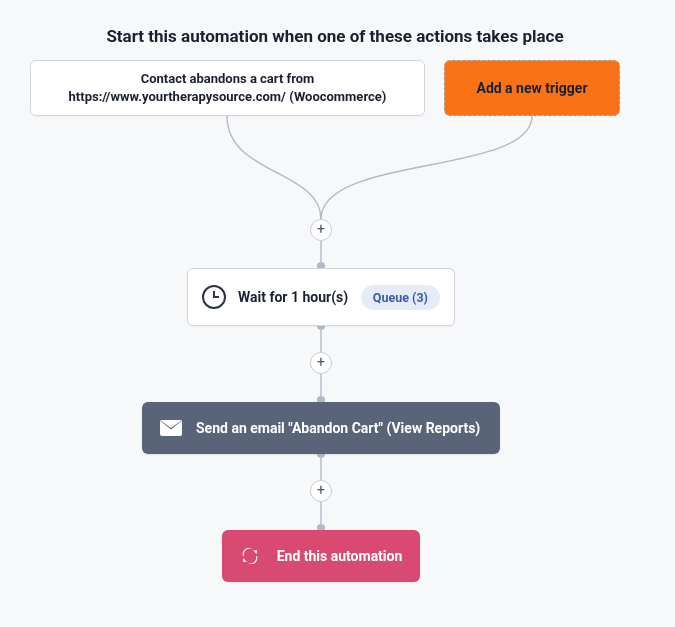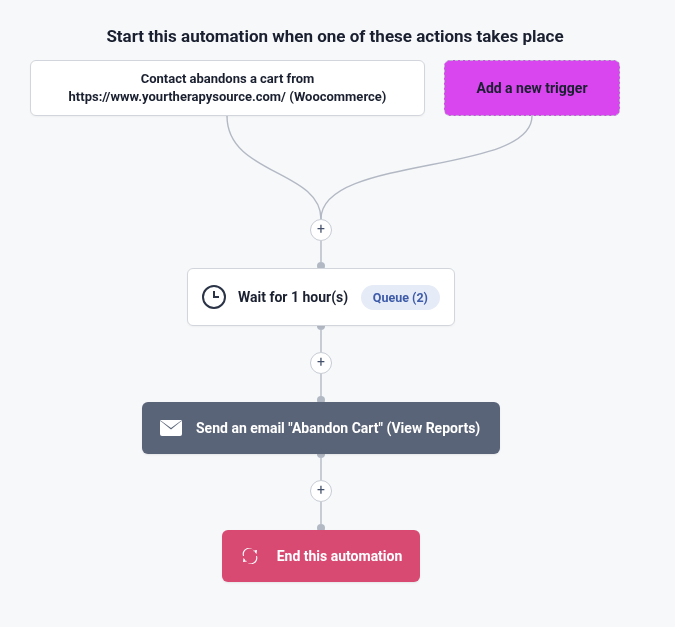--- a/index.html
+++ b/index.html
@@ -1,21 +1,21 @@
 <!DOCTYPE html>
 <html><head>
 <meta charset="utf-8">
 <style>
 *{margin:0;padding:0;box-sizing:border-box;}
 body{font-family:-apple-system,BlinkMacSystemFont,"Segoe UI",Roboto,sans-serif;background:#f7f8fa;width:675px;height:627px;position:relative;overflow:hidden;}
 .canvas{position:relative;width:670px;height:627px;border-radius:7px;}
 .title{position:absolute;top:26px;left:0;width:100%;text-align:center;font-size:17px;font-weight:700;color:#1a2030;}
 .trigger-box{position:absolute;top:60px;left:30px;width:395px;height:56px;background:#fff;border:1px solid #d2d6dc;border-radius:6px;box-shadow:0 1px 2px rgba(0,0,0,0.04);display:flex;align-items:center;justify-content:center;flex-direction:column;padding:20px 14px;}
 .trigger-box .t1{font-size:13px;font-weight:700;color:#1a2030;text-align:center;line-height:1.35;}
-.add-trigger{position:absolute;top:60px;left:444px;width:176px;height:56px;background:#d946ef;border:1px dashed #b6bcc6;border-radius:6px;display:flex;align-items:center;justify-content:center;font-size:14px;font-weight:700;color:#1a2030;cursor:pointer;}
+.add-trigger{position:absolute;top:60px;left:444px;width:176px;height:56px;background:#f97316;border:1px dashed #b6bcc6;border-radius:6px;display:flex;align-items:center;justify-content:center;font-size:14px;font-weight:700;color:#1a2030;cursor:pointer;}
 svg.connectors{position:absolute;top:0;left:0;width:675px;height:627px;pointer-events:none;}
 .plus-btn{position:absolute;width:22px;height:22px;border-radius:50%;background:#fff;border:1px solid #c7ccd4;display:flex;align-items:center;justify-content:center;font-size:14px;color:#44506a;cursor:pointer;font-weight:400;line-height:1;}
 .plus-btn span{transform:translateY(-1px);}
 .dot{position:absolute;width:8px;height:8px;border-radius:50%;background:#b3b9c4;}
 .wait-box{position:absolute;top:268px;left:187px;width:268px;height:58px;background:#fff;border:1px solid #d2d6dc;border-radius:6px;box-shadow:0 1px 2px rgba(0,0,0,0.04);display:flex;align-items:center;gap:12px;padding:0 14px;}
 .wait-box .clock{width:24px;height:24px;border:2px solid #2b3447;border-radius:50%;position:relative;flex-shrink:0;}
 .wait-box .clock::before{content:"";position:absolute;top:4px;left:9px;width:2px;height:7px;background:#2b3447;}
 .wait-box .clock::after{content:"";position:absolute;top:9px;left:9px;width:6px;height:2px;background:#2b3447;}
 .wait-box .label{font-size:14px;font-weight:700;color:#1a2030;}
 .queue-pill{margin-left:auto;background:#e5ebf7;color:#3d5ba9;font-size:12.5px;font-weight:700;padding:5px 12px;border-radius:14px;}
@@ -63,21 +63,21 @@
 
 <div class="dot" style="top:262px;left:317px;"></div>
 <div class="dot" style="top:322px;left:317px;"></div>
 <div class="dot" style="top:396px;left:317px;"></div>
 <div class="dot" style="top:450px;left:317px;"></div>
 <div class="dot" style="top:524px;left:317px;"></div>
 
 <div class="wait-box">
   <div class="clock"></div>
   <div class="label">Wait for 1 hour(s)</div>
-  <div class="queue-pill">Queue (2)</div>
+  <div class="queue-pill">Queue (3)</div>
 </div>
 
 <div class="email-box">
   <div class="email-icon"></div>
   <div class="label">Send an email "Abandon Cart" (View Reports)</div>
 </div>
 
 <div class="end-box">
   <div class="cycle-icon">
     <svg viewBox="0 0 20 16">

